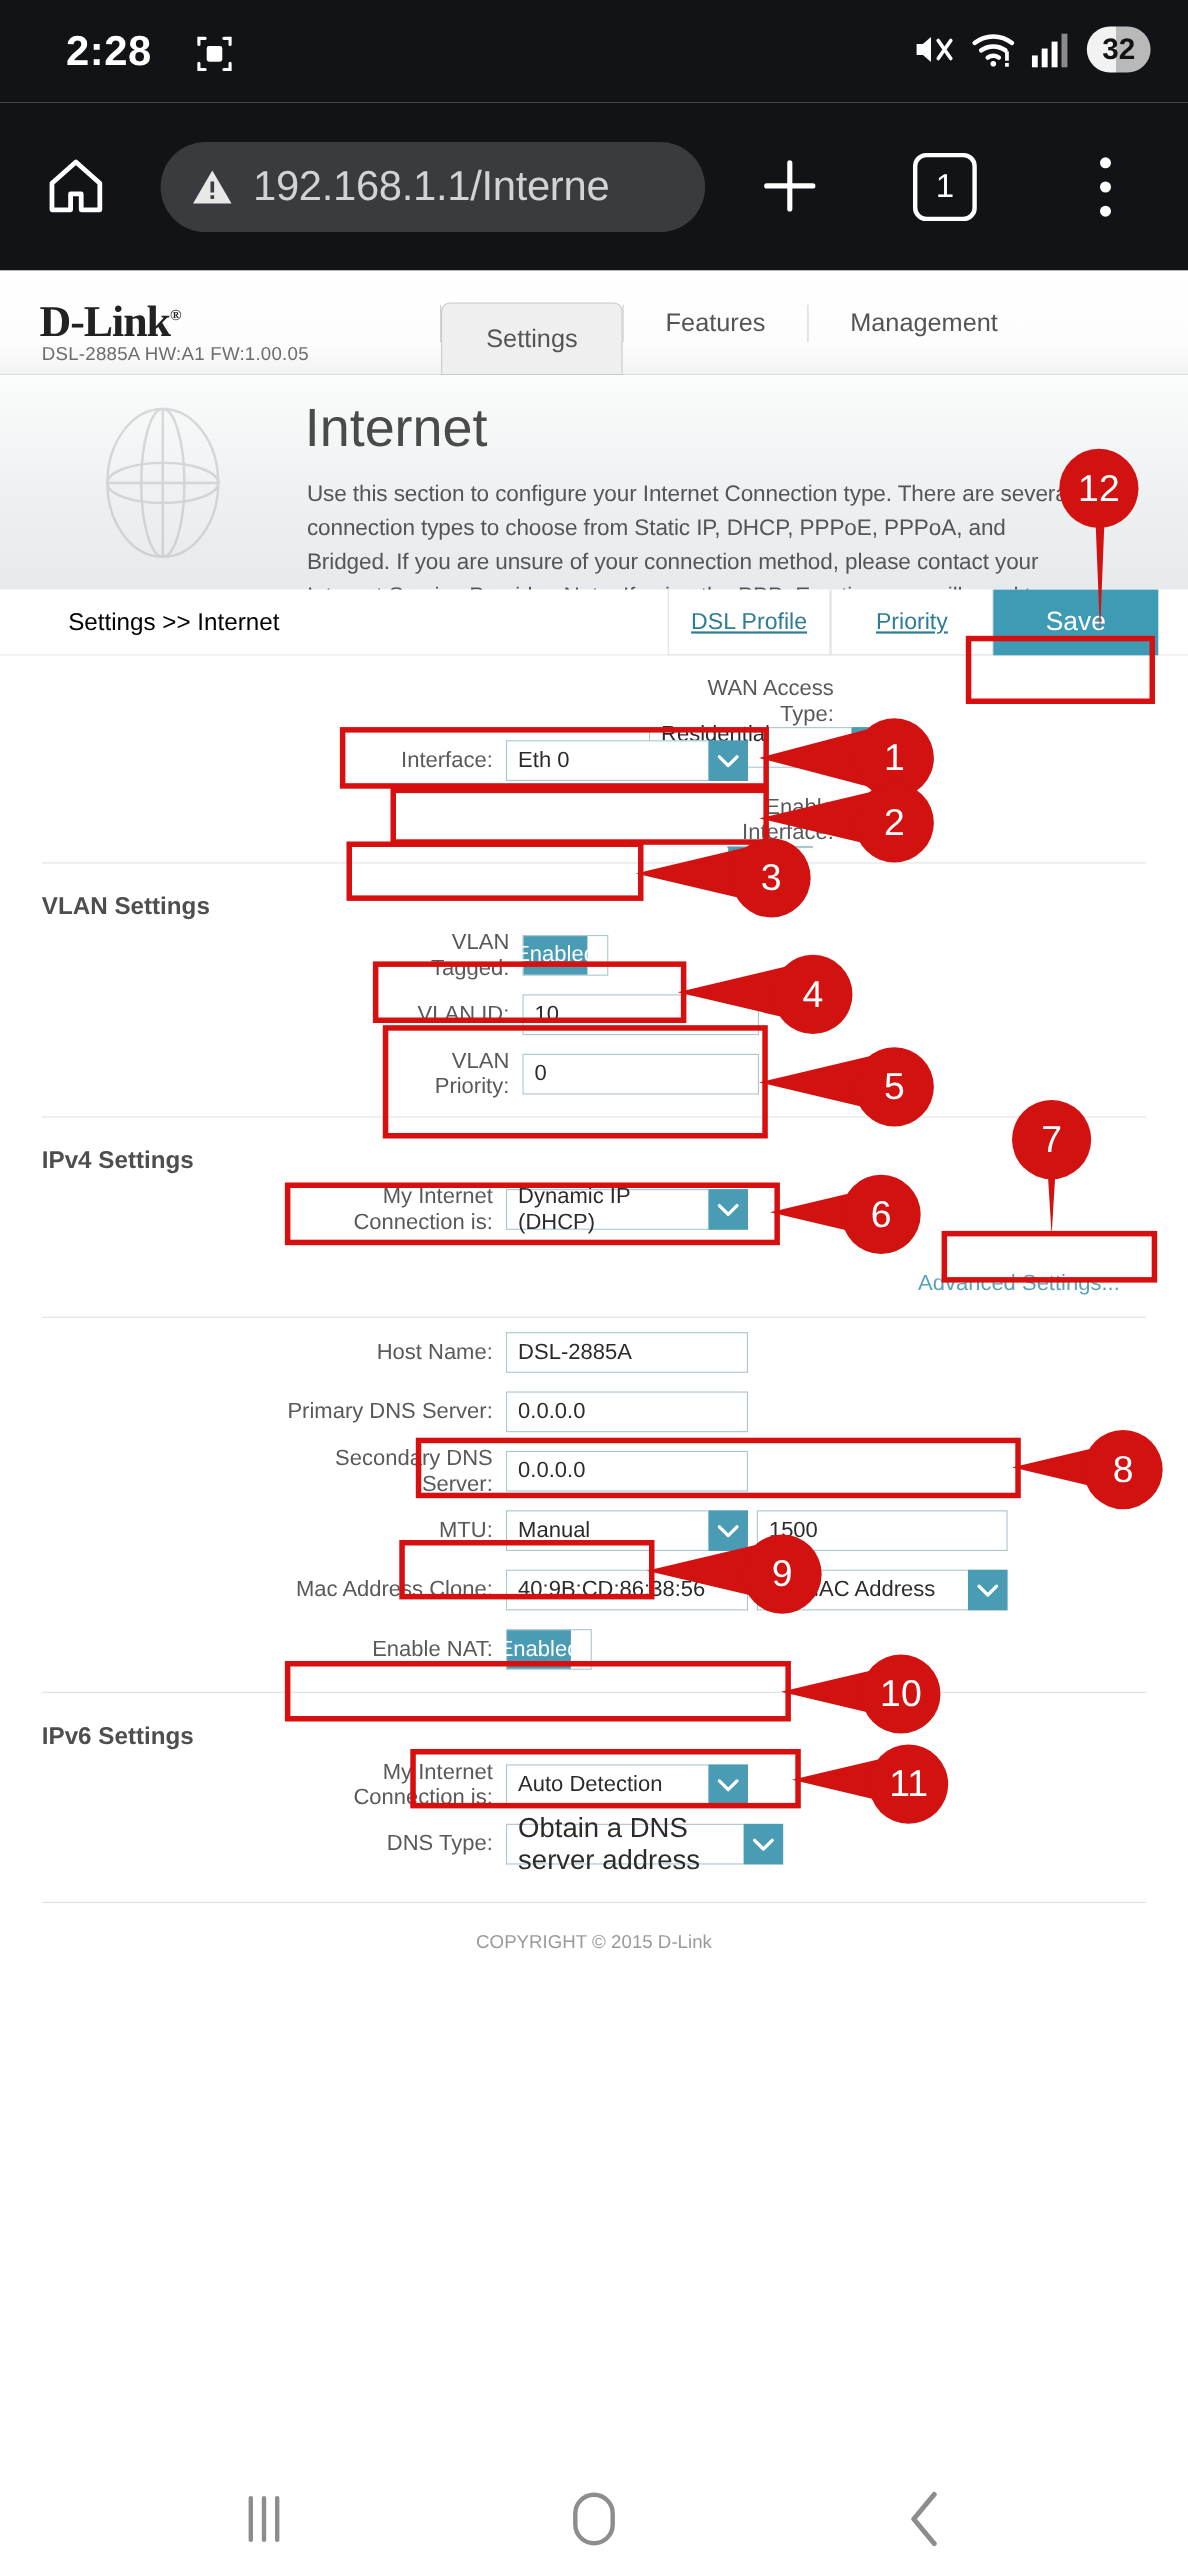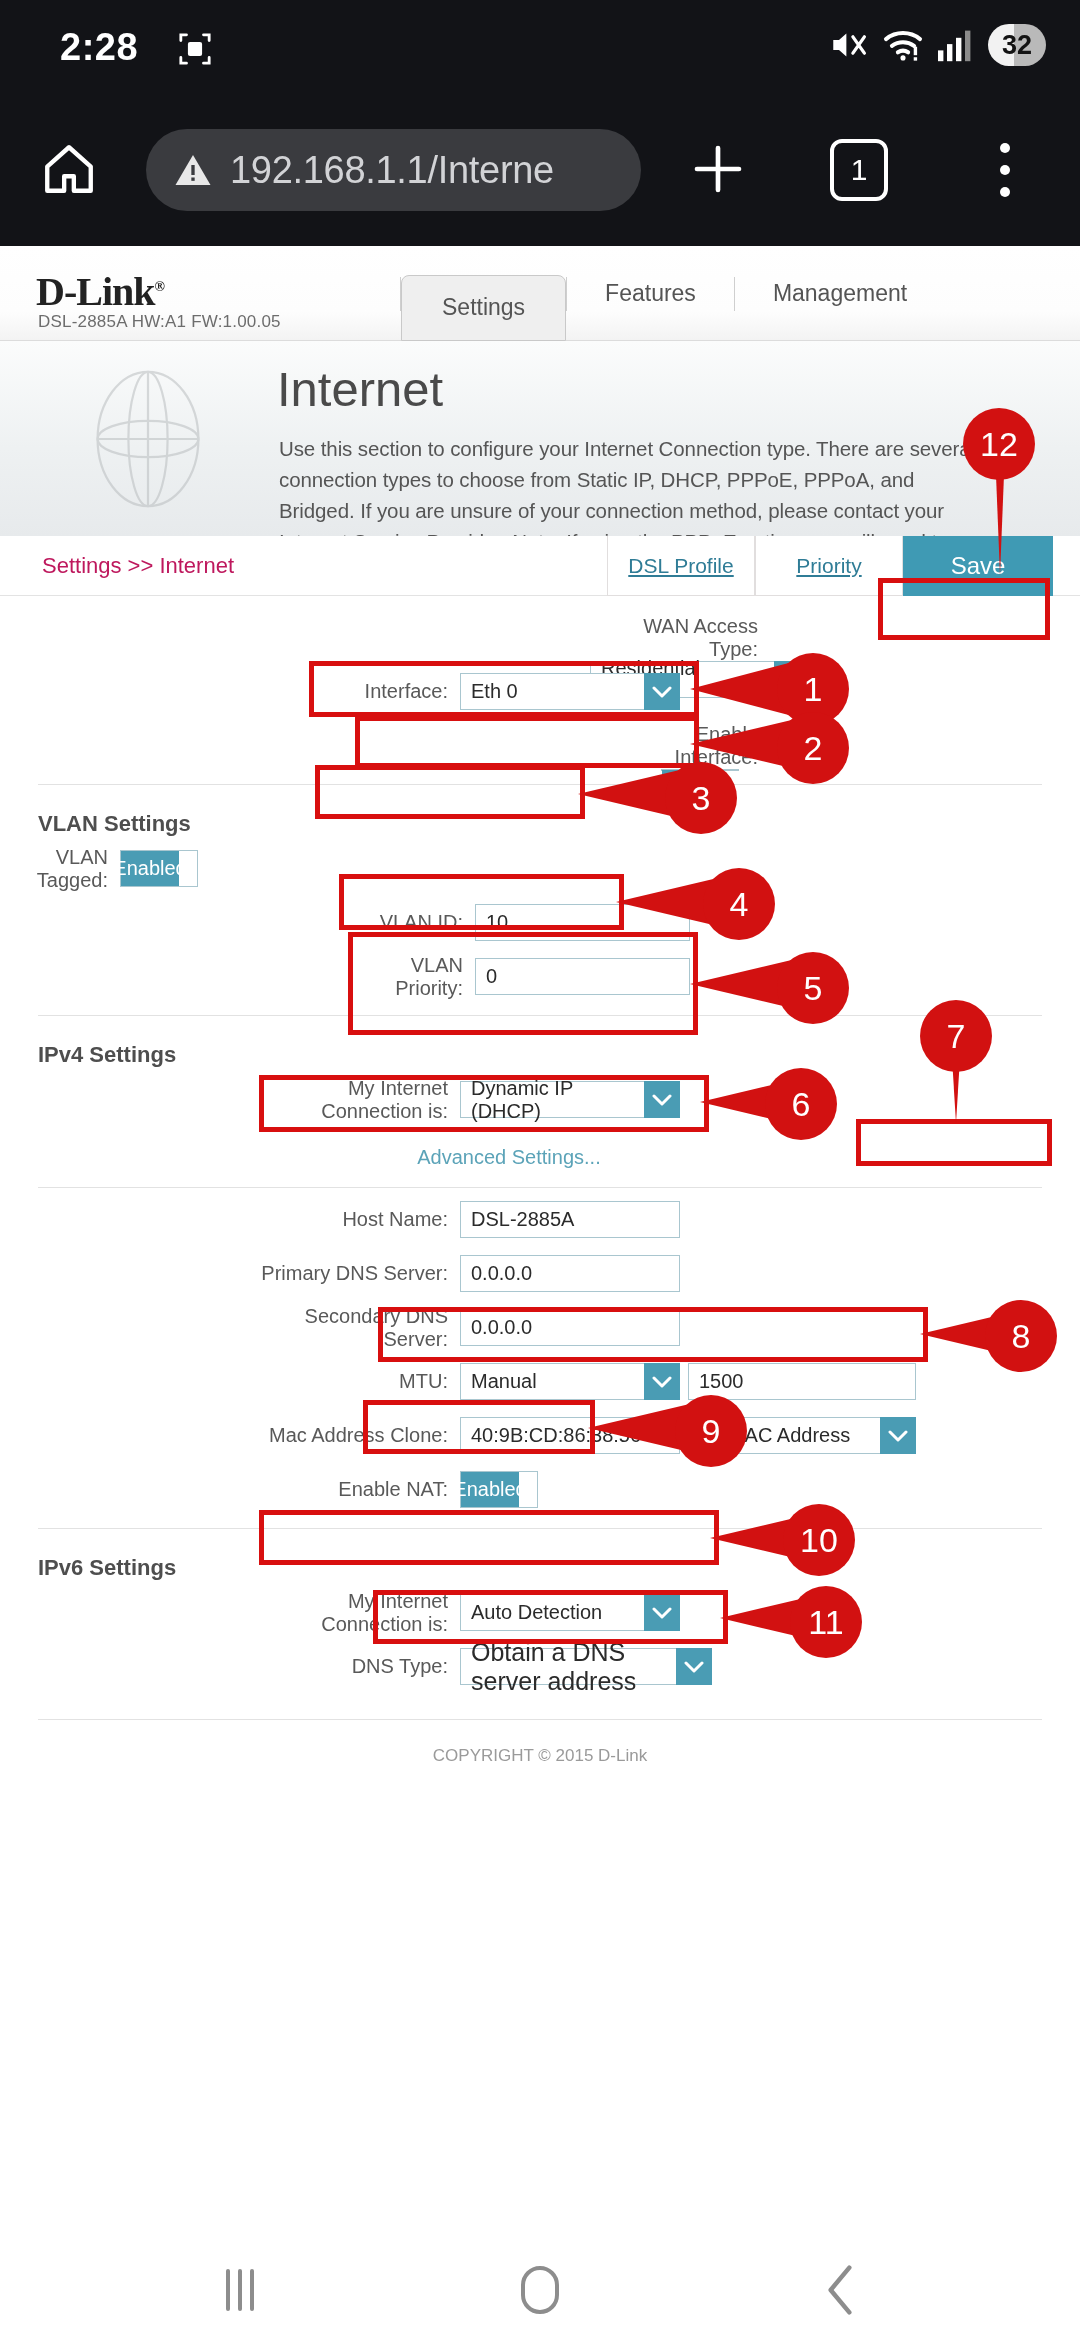--- a/index.html
+++ b/index.html
@@ -84,21 +84,21 @@
   .hero-title { position:absolute; left:277px; top:20px; font-size:49px; color:#4a4a4a; font-weight:400; }
   .hero-desc {
     position:absolute; left:279px; top:92px; width:700px;
     font-size:20.5px; line-height:31px; color:#555; letter-spacing:-.1px;
   }
 
   .crumbbar {
     position:relative; width:1080px; height:60px; background:#fff;
     border-bottom:1px solid #e3e3e3; display:flex; align-items:center;
   }
-  .crumb { margin-left:42px; font-size:22px; color:#be185d; }
+  .crumb { margin-left:62px; font-size:22px; color:#000000; }
   .crumb-actions { position:absolute; right:27px; top:0; height:60px; display:flex; align-items:stretch; }
   .crumb-actions .act {
     width:148px; display:flex; align-items:center; justify-content:center;
     border-left:1px solid #e1dede; border-right:1px solid #e1dede; border-bottom:1px solid #e1dede;
     font-size:21px; color:#2f7c96; text-decoration:underline;
   }
   .crumb-actions .save {
     width:150px; background:linear-gradient(to bottom,#3f9ab4,#3f9ab4);
     color:#fff; text-decoration:none; border:none; font-size:24px;
     display:flex; align-items:center; justify-content:center;
@@ -282,21 +282,21 @@
         <div class="lbl" style="width:140px;">Enable Interface:</div>
         <div class="toggle">
           <div class="on">Enabled</div>
         </div>
       </div>
 
       <div class="hr"></div>
 
       <div class="sect-title">VLAN Settings</div>
 
-      <div class="row" style="">
+      <div class="row" style="padding-left:355px;">
         <div class="lbl" style="width:120px;">VLAN Tagged:</div>
         <div class="toggle">
           <div class="on">Enabled</div>
         </div>
       </div>
 
       <div class="row" style="padding-left:355px;">
         <div class="lbl" style="width:120px;">VLAN ID:</div>
         <div class="fld" style="width:215px;">10</div>
       </div>
@@ -315,21 +315,21 @@
         <div class="sel" style="width:220px;">
           <div class="txt">Dynamic IP (DHCP)</div>
           <div class="arw">
             <svg viewBox="0 0 20 14">
                 <path d="M2 3l8 8 8-8" fill="none" stroke="#fff" stroke-width="3" stroke-linecap="round" stroke-linejoin="round"></path>
               </svg>
           </div>
         </div>
       </div>
 
-      <div style="text-align:center; padding-right:62px; margin-top:24px;">
+      <div style="text-align:right; padding-right:62px; margin-top:34px;">
         <span class="adv-link">Advanced Settings...</span>
       </div>
 
       <div class="hr" style="margin-top:18px;"></div>
 
       <div class="row" style="padding-left:245px;">
         <div class="lbl" style="width:215px;">Host Name:</div>
         <div class="fld" style="width:220px;">DSL-2885A</div>
       </div>
 

